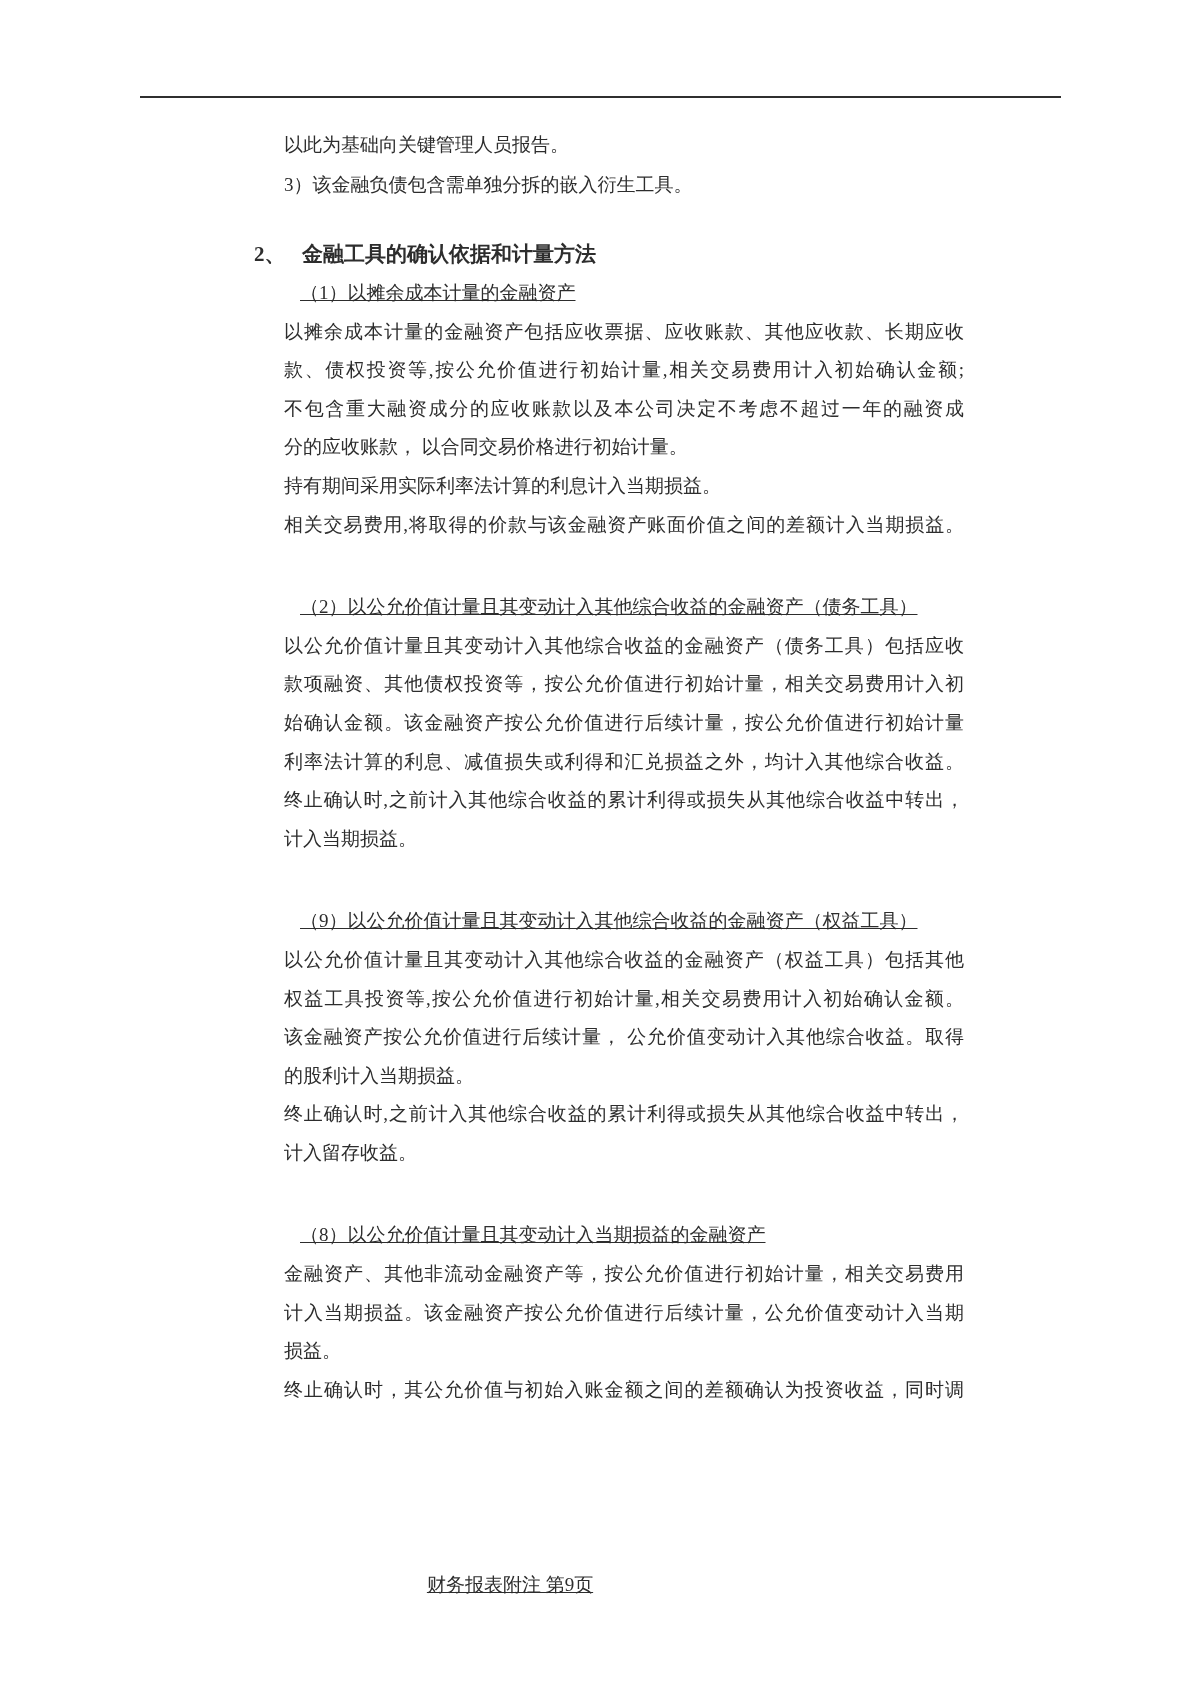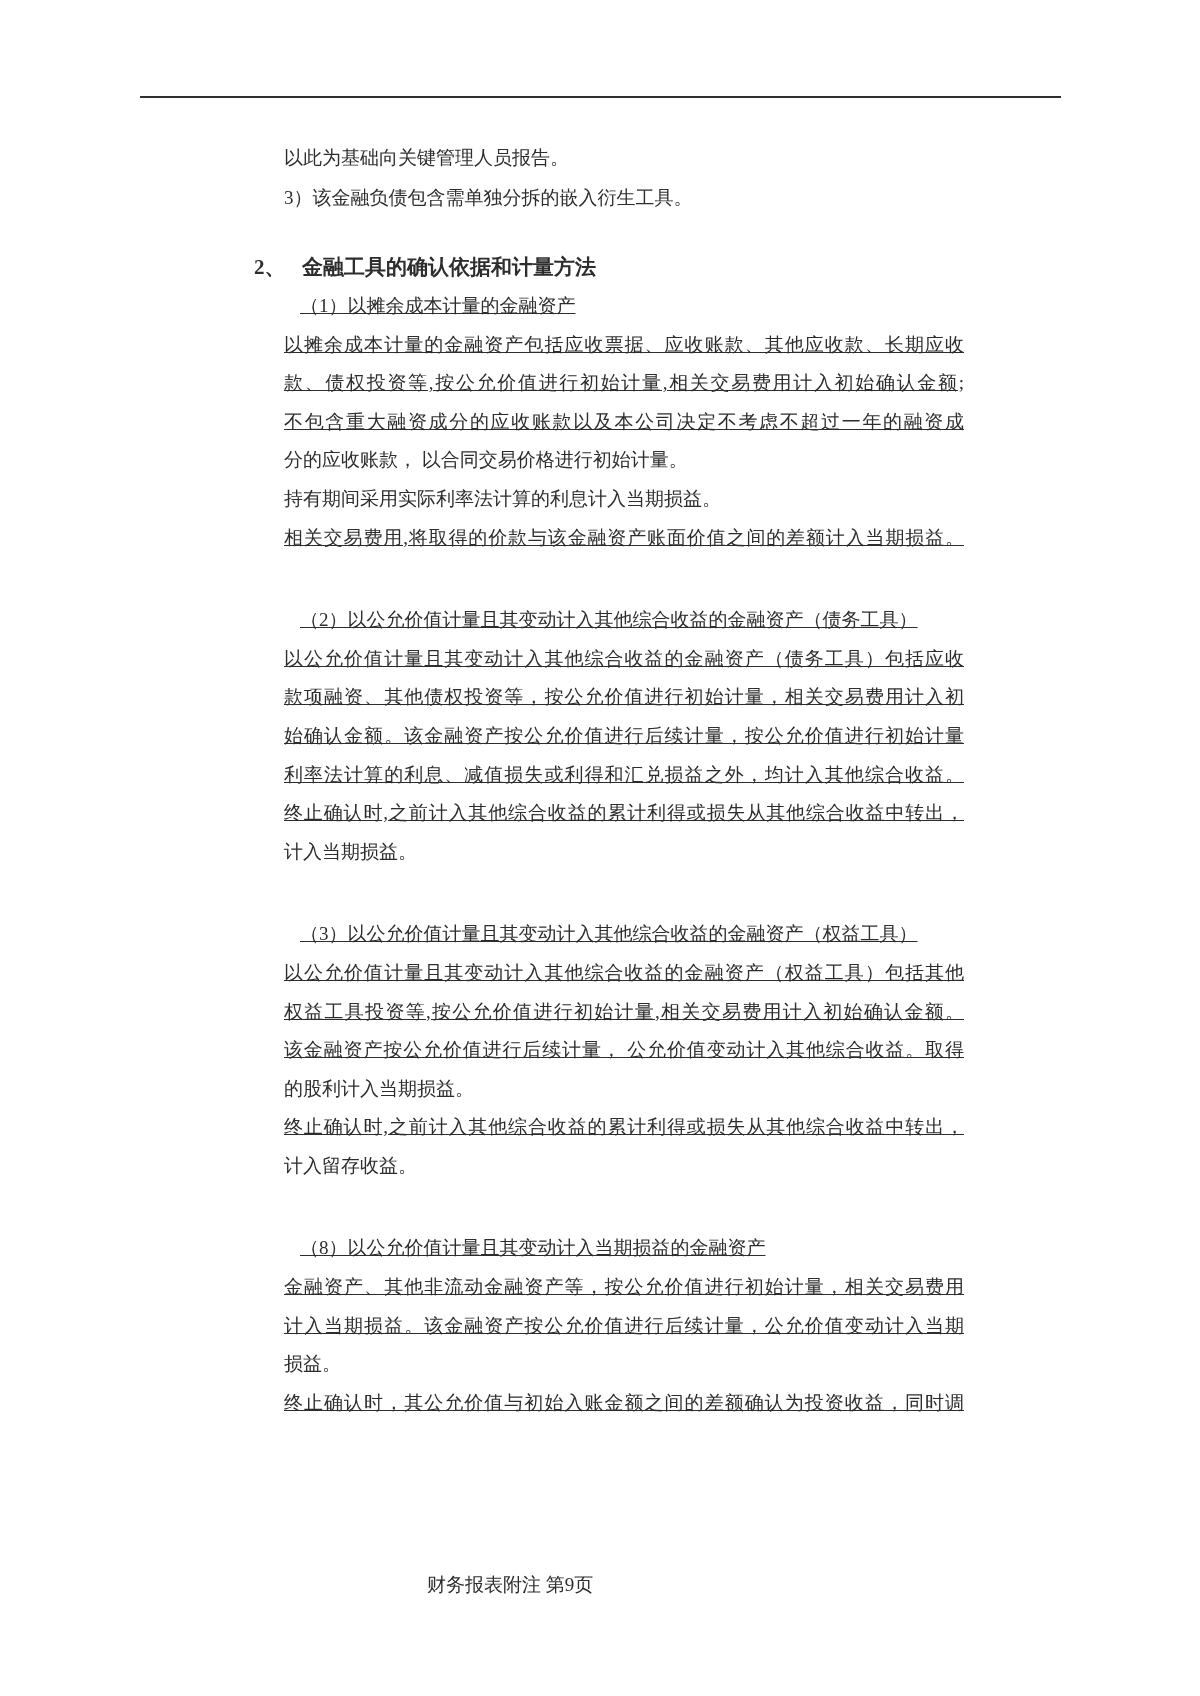--- a/index.html
+++ b/index.html
@@ -19,36 +19,35 @@
   .divider {
     position: absolute;
     top: 96px;
     left: 140px;
     width: 921px;
     height: 2px;
     background: #2f2f2f;
   }
   .content {
     position: absolute;
-    top: 138px;
+    top: 125px;
     left: 284px;
     width: 680px;
   }
   .line {
     height: 38.6px;
     line-height: 38.6px;
     font-size: 19px;
     white-space: nowrap;
   }
   .line.j {
     white-space: normal;
     text-align: justify;
     text-align-last: justify;
     overflow: hidden;
-    text-decoration: underline;
   }
   .intro-line {
     height: 40px;
     line-height: 40px;
     font-size: 19px;
   }
   .heading {
     position: relative;
     margin-top: 29px;
     height: 40px;
@@ -70,20 +69,21 @@
   .footer {
     position: absolute;
     top: 1565px;
     left: 0;
     width: 1020px;
     height: 40px;
     line-height: 40px;
     text-align: center;
     font-size: 19px;
     color: #2d2d2d;
+    text-decoration: underline;
   }
 </style>
 </head>
 <body>
 
 <div class="page">
 
   <div class="divider"></div>
 
   <div class="content">
@@ -110,21 +110,21 @@
       <div class="line sub-title">（2）以公允价值计量且其变动计入其他综合收益的金融资产（债务工具）</div>
       <div class="line j">以公允价值计量且其变动计入其他综合收益的金融资产（债务工具）包括应收</div>
       <div class="line j">款项融资、其他债权投资等，按公允价值进行初始计量，相关交易费用计入初</div>
       <div class="line j">始确认金额。该金融资产按公允价值进行后续计量，按公允价值进行初始计量</div>
       <div class="line j">利率法计算的利息、减值损失或利得和汇兑损益之外，均计入其他综合收益。</div>
       <div class="line j">终止确认时,之前计入其他综合收益的累计利得或损失从其他综合收益中转出，</div>
       <div class="line">计入当期损益。</div>
     </div>
 
     <div class="sub">
-      <div class="line sub-title">（3）以公允价值计量且其变动计入其他综合收益的金融资产（权益工具）</div>
+      <div class="line sub-title">（9）以公允价值计量且其变动计入其他综合收益的金融资产（权益工具）</div>
       <div class="line j">以公允价值计量且其变动计入其他综合收益的金融资产（权益工具）包括其他</div>
       <div class="line j">权益工具投资等,按公允价值进行初始计量,相关交易费用计入初始确认金额。</div>
       <div class="line j">该金融资产按公允价值进行后续计量， 公允价值变动计入其他综合收益。取得</div>
       <div class="line">的股利计入当期损益。</div>
       <div class="line j">终止确认时,之前计入其他综合收益的累计利得或损失从其他综合收益中转出，</div>
       <div class="line">计入留存收益。</div>
     </div>
 
     <div class="sub">
       <div class="line sub-title">（8）以公允价值计量且其变动计入当期损益的金融资产</div>

